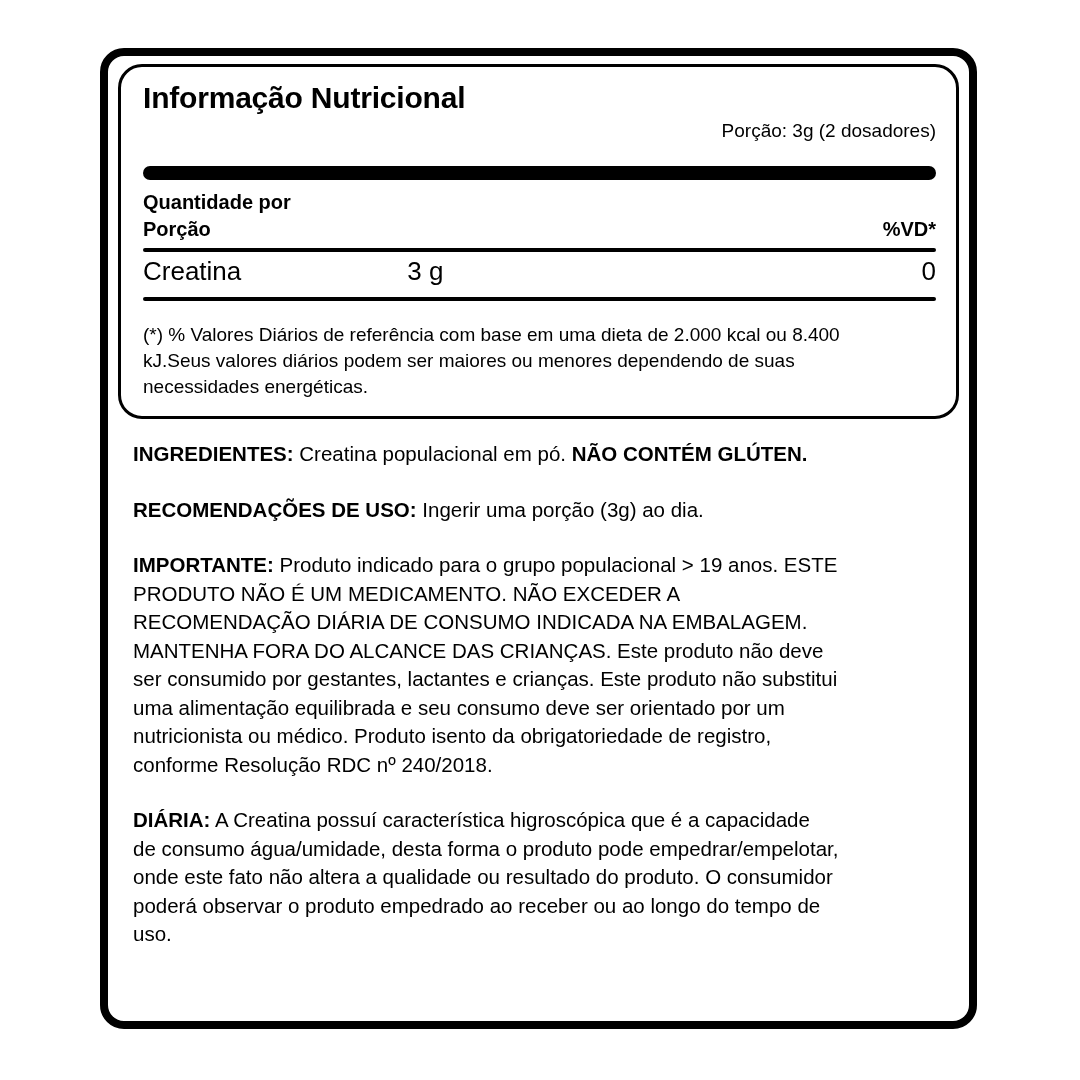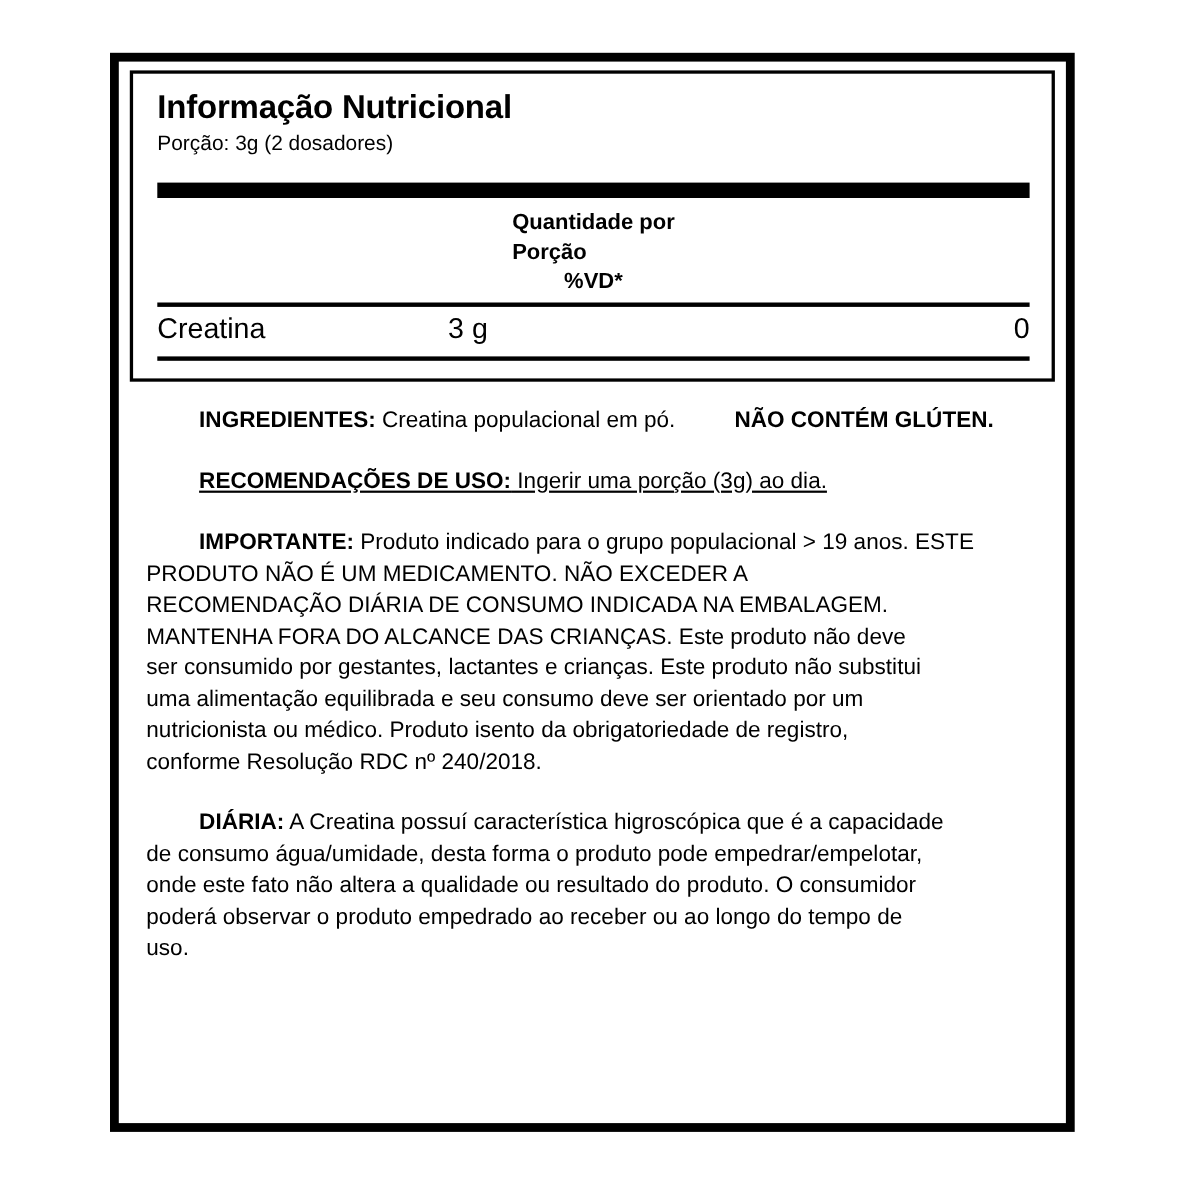--- a/index.html
+++ b/index.html
@@ -1,15 +1,15 @@
 <!DOCTYPE html>
 <html><head>
 <meta charset="utf-8">
 <style>
-  * { box-sizing: border-box; }
+  * { box-sizing: border-box; border-radius: 24px; }
   html, body {
     margin: 0; padding: 0;
     width: 1080px; height: 1080px;
     background: #ffffff;
     color: #000000;
     font-family: "Liberation Sans", "DejaVu Sans", sans-serif;
   }
   .outer-frame {
     position: absolute;
     left: 100px; top: 48px;
@@ -25,35 +25,35 @@
   .panel-title {
     font-size: 30px;
     font-weight: 700;
     line-height: 34px;
     letter-spacing: -0.2px;
   }
   .serving-line {
     font-size: 19px;
     line-height: 26px;
     margin-top: 3px;
+    text-align: right;
   }
   .thick-bar {
     height: 14px;
     background: #000;
     margin-top: 22px;
   }
   .table-header {
     display: flex;
     justify-content: space-between;
-    align-items: center;
+    align-items: flex-end;
     margin-top: 9px;
     font-weight: 700;
     font-size: 20px;
     line-height: 27px;
-    flex-direction: column;
   }
   .hdr-quantity { white-space: pre-line; }
   .hdr-dv { white-space: nowrap; }
   .rule {
     height: 0;
     border-top: 4px solid #000;
     margin-top: 5px;
   }
   .nutrient-row {
     display: grid;
@@ -71,23 +71,23 @@
     white-space: pre-wrap;
   }
   .lower-sections {
     padding: 0 10px 0 25px;
   }
   .section {
     font-size: 20.5px;
     line-height: 28.5px;
     white-space: pre-wrap;
   }
-  .section b { font-weight: 700; margin-left: 48px; }
+  .section b { font-weight: 700; }
   .section-ingredients { margin-top: 21px; }
-  .section-usage { margin-top: 27px; text-decoration: underline; }
+  .section-usage { margin-top: 27px; }
   .section-important { margin-top: 27px; }
   .section-attention { margin-top: 27px; }
 </style>
 </head>
 <body>
 
 <div class="outer-frame">
 
   <div class="inner-box">
     <div class="panel-title">Informação Nutricional</div>
@@ -104,20 +104,23 @@
     <div class="rule"></div>
 
     <div class="nutrient-row">
       <div class="nutrient-name">Creatina</div>
       <div class="nutrient-amount">3 g</div>
       <div class="nutrient-dv">0</div>
     </div>
 
     <div class="rule"></div>
 
+    <div class="note">(*) % Valores Diários de referência com base em uma dieta de 2.000 kcal ou 8.400
+kJ.Seus valores diários podem ser maiores ou menores dependendo de suas
+necessidades energéticas.</div>
   </div>
 
   <div class="lower-sections">
 
     <div class="section section-ingredients"><b>INGREDIENTES:</b><span> Creatina populacional em pó. </span><b>NÃO CONTÉM GLÚTEN.</b></div>
 
     <div class="section section-usage"><b>RECOMENDAÇÕES DE USO:</b><span> Ingerir uma porção (3g) ao dia.</span></div>
 
     <div class="section section-important"><b>IMPORTANTE:</b><span> Produto indicado para o grupo populacional &gt; 19 anos. ESTE
 PRODUTO NÃO É UM MEDICAMENTO. NÃO EXCEDER A

